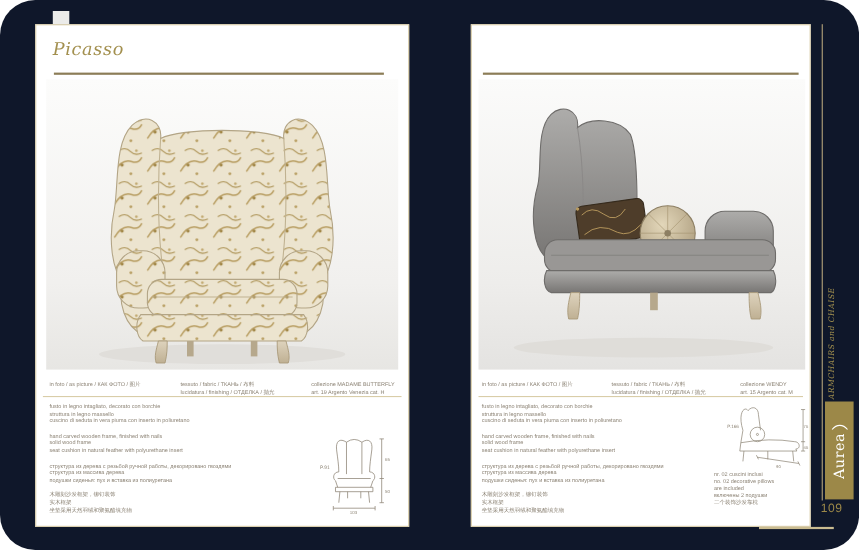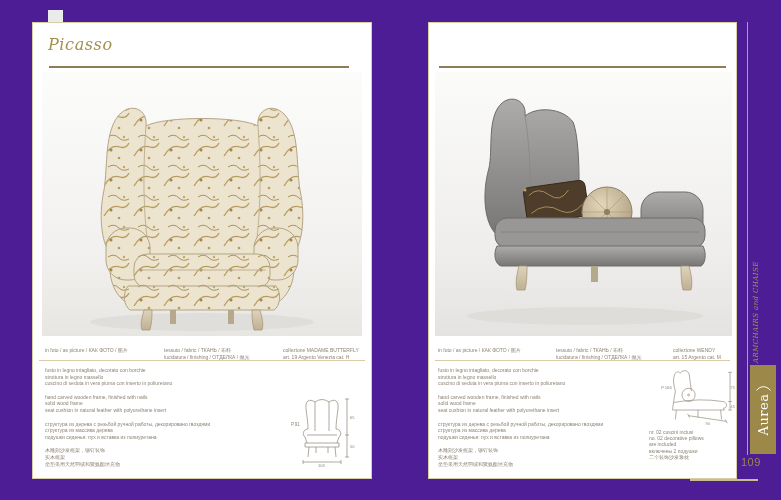--- a/index.html
+++ b/index.html
@@ -1,17 +1,17 @@
 <!DOCTYPE html>
 <html><head>
 <meta charset="utf-8">
 <style>
   html,body{margin:0;padding:0;background:#ffffff;}
-  .canvas{position:relative;width:781px;height:500px;background:#4c1d95;overflow:hidden;
-          font-family:"Liberation Sans",sans-serif;}
+  .canvas{position:relative;width:781px;height:500px;background:#0f172a;overflow:hidden;
+          font-family:"Liberation Sans",sans-serif;border-radius:32px;}
   .page{position:absolute;top:22px;height:457px;border:1px solid #d9cda8;box-sizing:border-box;background:#fff;}
   .page-left{left:32px;width:340px;}
   .page-right{left:428px;width:309px;}
   .title{position:absolute;font-family:"DejaVu Serif",serif;font-style:italic;font-size:16px;
          color:#a3904f;letter-spacing:.6px;white-space:nowrap;}
   .title-rule{position:absolute;height:2px;background:#8c7d57;}
   .photo{position:absolute;background:linear-gradient(180deg,#fcfcfb 0%,#f1f0ee 70%,#e7e6e3 100%);}
   .photo svg{display:block;width:100%;height:100%;}
   .info-row{position:absolute;font-size:5px;line-height:7px;color:#8d8476;}
   .info-col{position:absolute;top:0;white-space:nowrap;}
@@ -25,21 +25,21 @@
   .pillow-note .line{white-space:nowrap;}
   .notch{position:absolute;left:48px;top:10px;width:15px;height:12px;background:#ebebe9;}
   .side-vline{position:absolute;left:747px;top:22px;width:1px;height:433px;background:#b5a47a;}
   .side-category{position:absolute;left:752px;top:363px;transform:rotate(-90deg);transform-origin:left top;
                  font-family:"DejaVu Serif",serif;font-style:italic;font-size:7px;letter-spacing:.4px;
                  color:#a5924f;white-space:nowrap;}
   .brand-block{position:absolute;left:750px;top:365px;width:26px;height:89px;background:#9c8848;
                display:flex;align-items:center;justify-content:center;}
   .brand-inner{transform:rotate(-90deg);white-space:nowrap;display:flex;align-items:center;gap:2px;}
   .brand-text{font-family:"DejaVu Serif",serif;font-size:13px;color:#ffffff;letter-spacing:.5px;}
-  .page-number{position:absolute;left:741px;top:456px;width:30px;
+  .page-number{position:absolute;left:741px;top:456px;width:30px;text-align:center;
                font-size:11px;color:#9c8848;letter-spacing:.5px;}
   .bottom-accent{position:absolute;left:690px;top:479px;width:68px;height:2px;background:#cabc91;}
   text{font-family:"Liberation Sans",sans-serif;}
 </style>
 </head>
 <body>
 
 <div class="canvas">
 
   <div class="notch"></div>

